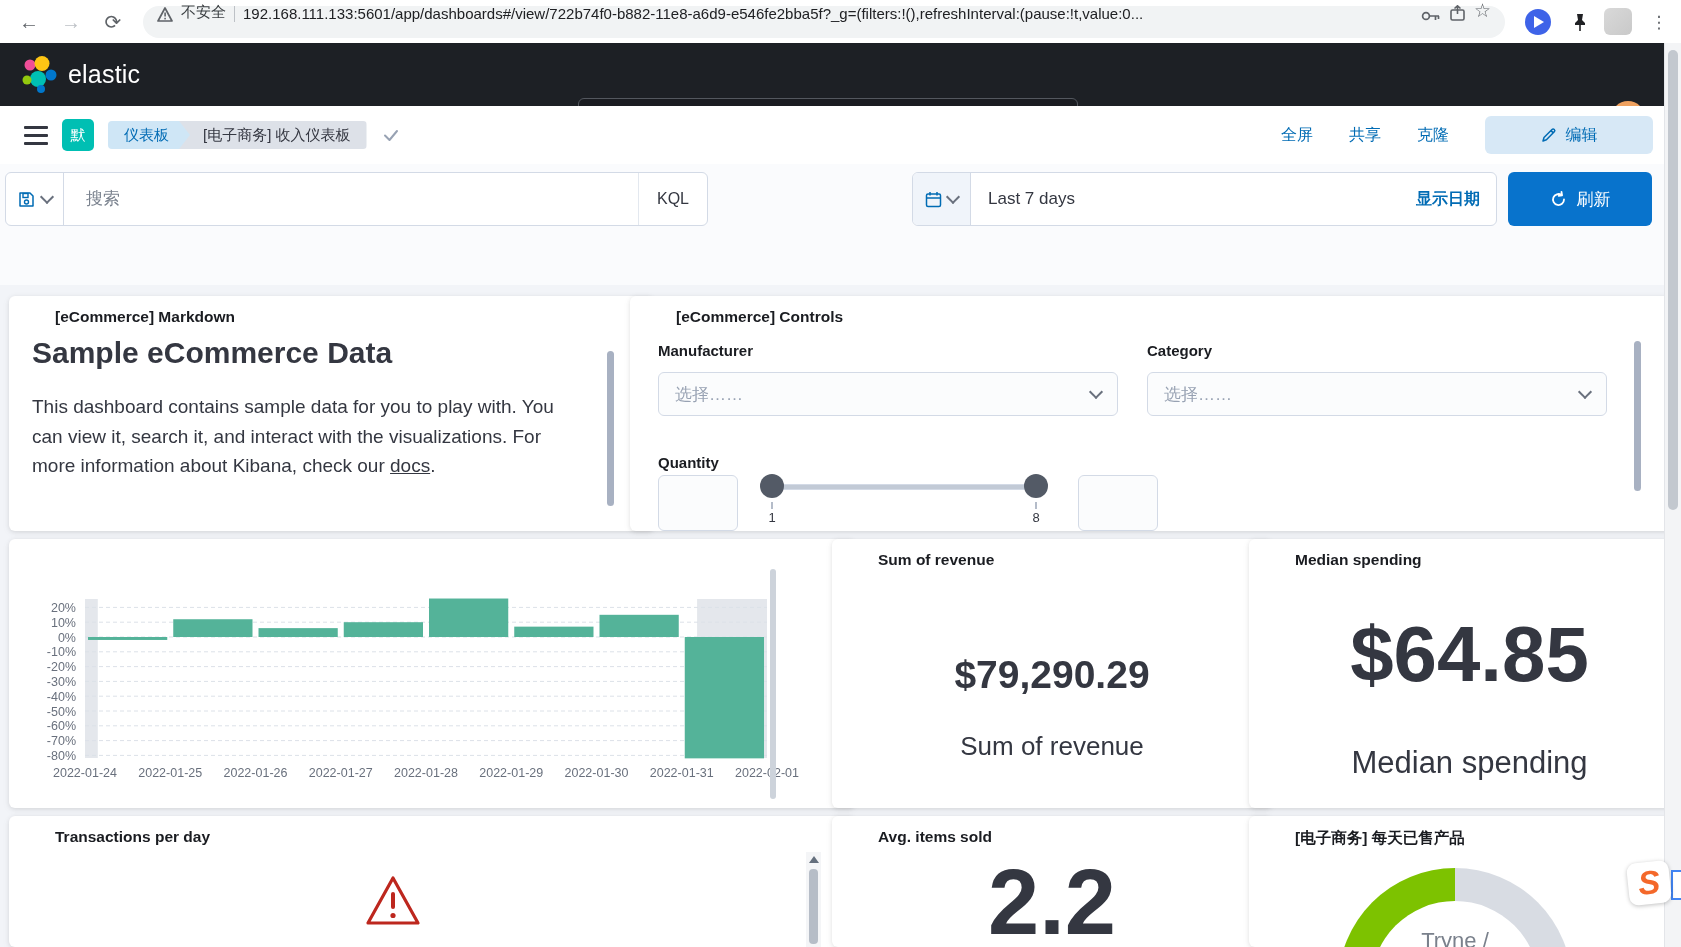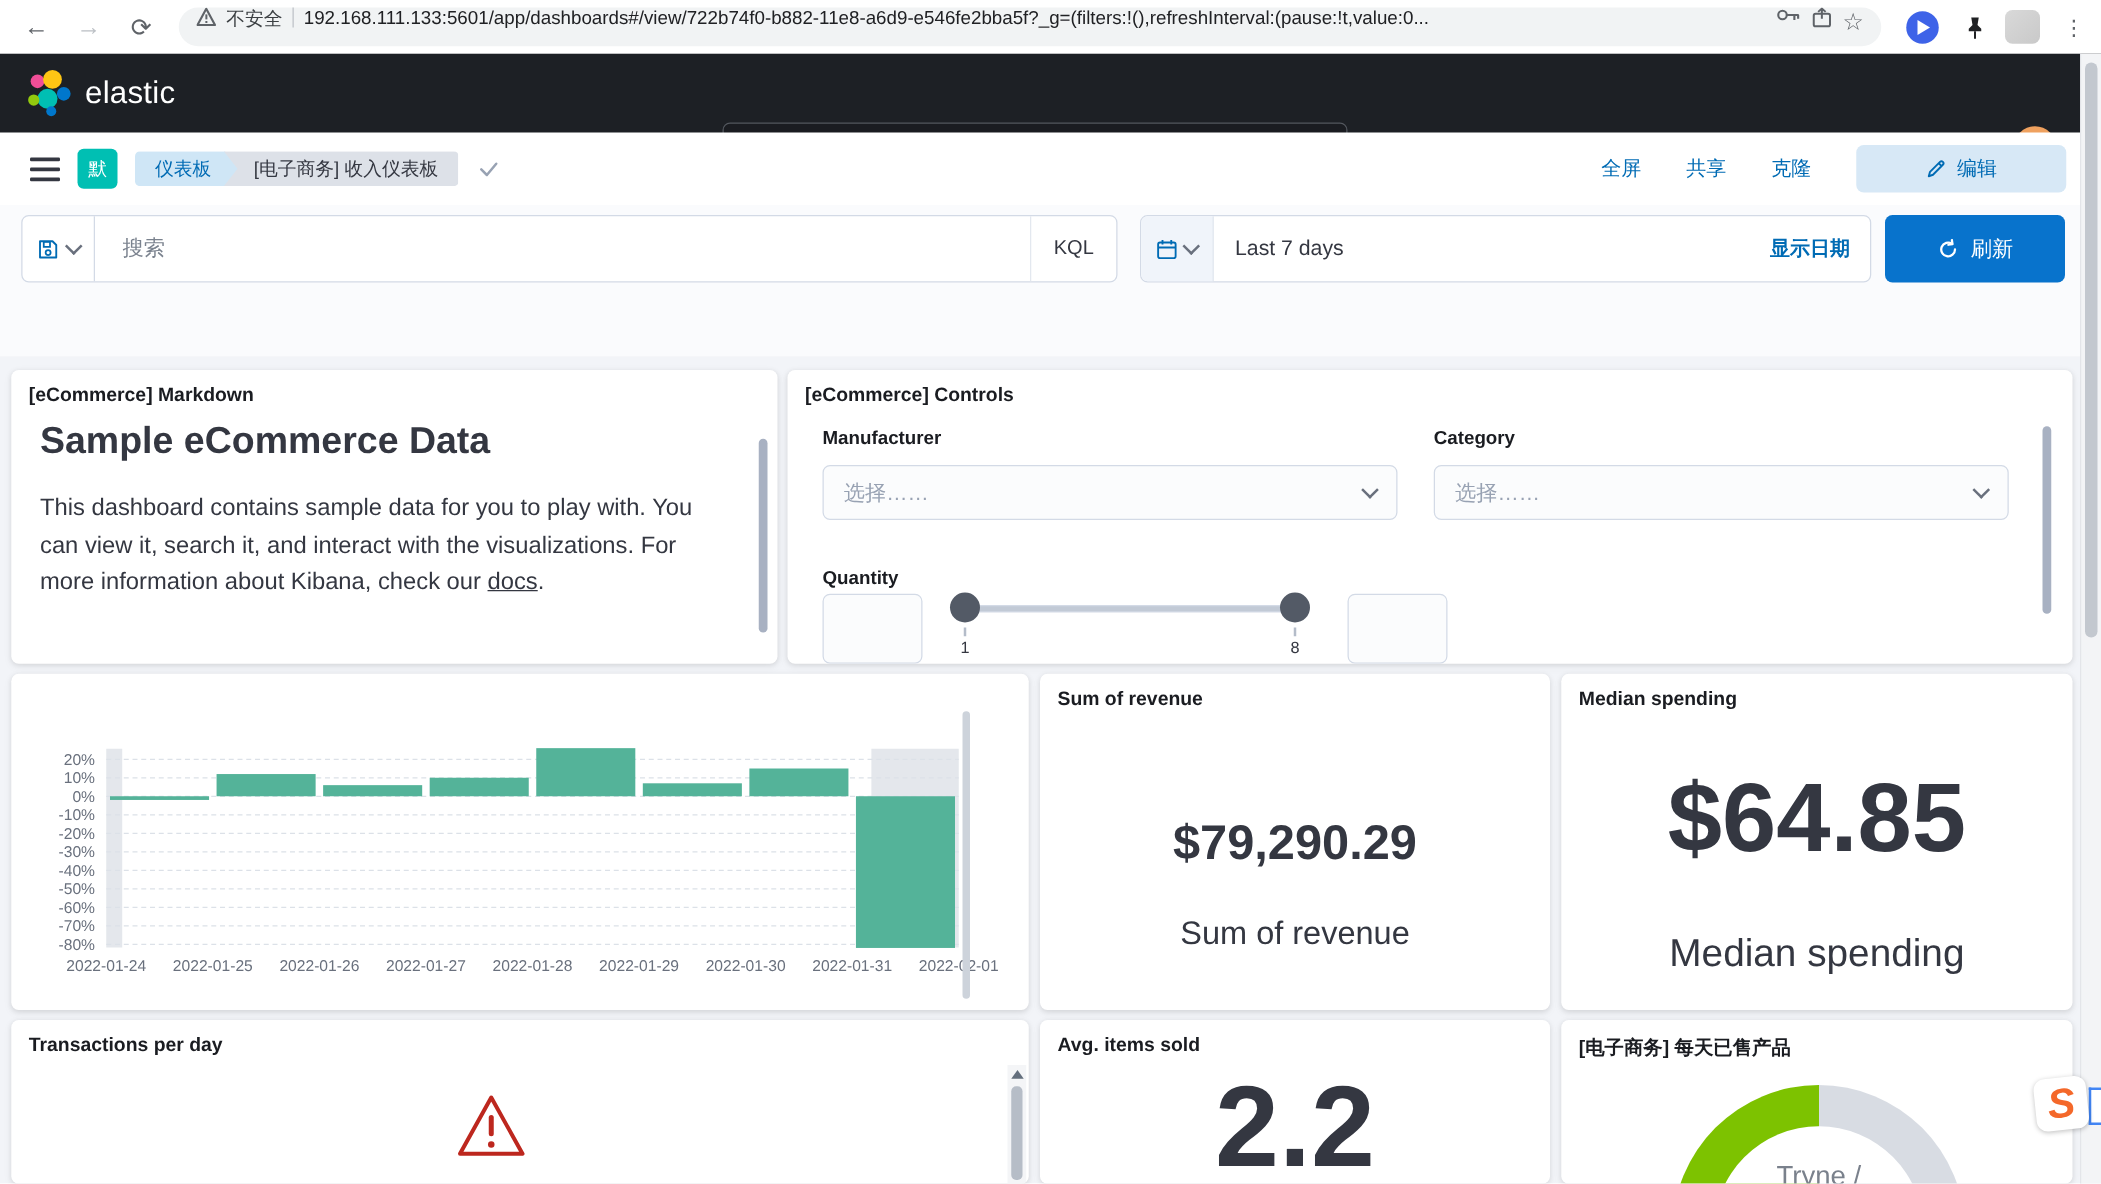--- a/index.html
+++ b/index.html
@@ -4,21 +4,21 @@
 <style>
   html,body{margin:0;padding:0;background:#fff;}
   #app{position:relative;width:1681px;height:947px;overflow:hidden;background:#fff;
        font-family:"Liberation Sans",sans-serif;color:#343741;}
   .abs{position:absolute;}
   
   #browser-bar{left:0;top:0;width:1681px;height:43px;background:#fff;border-bottom:1px solid #DADCE0;}
   .nav-ico{top:7px;width:30px;height:30px;display:flex;align-items:center;justify-content:center;
            font-size:20px;color:#5F6368;border-radius:50%;}
   #url-pill{left:143px;top:6px;width:1362px;height:31px;background:#F1F3F4;border-radius:16px;
-            display:flex;align-items:flex-start;padding:0 14px;box-sizing:border-box;gap:8px;}
+            display:flex;align-items:flex-end;padding:16px 14px;box-sizing:border-box;gap:8px;}
   #url-text{font-size:15px;color:#202124;white-space:nowrap;overflow:hidden;}
   .pill-sep{width:1px;height:16px;background:#BDC1C6;}
   .pill-ico{color:#5F6368;font-size:15px;}
   .ext-ico{top:8px;width:27px;height:27px;display:flex;align-items:center;justify-content:center;}
   
   #el-header{left:0;top:43px;width:1681px;height:73px;background:#1D2025;display:flex;align-items:center;}
   #brand{position:absolute;left:18px;top:0;height:63px;display:flex;align-items:center;gap:10px;}
   #brand-name{color:#fff;font-size:25px;font-weight:400;letter-spacing:.2px;}
   #hdr-search{position:absolute;left:578px;top:55px;width:500px;height:40px;background:#1A1C21;
               border:1px solid #53575E;border-radius:6px;display:flex;align-items:center;padding:0 12px;box-sizing:border-box;gap:9px;}
@@ -38,39 +38,39 @@
   .crumb{height:28px;display:flex;align-items:center;font-size:15px;padding:0 16px;}
   #crumb-root{background:#CFE6F6;color:#006BB4;clip-path:polygon(0 0,calc(100% - 11px) 0,100% 50%,calc(100% - 11px) 100%,0 100%);padding-right:22px;border-radius:4px 0 0 4px;margin-right:-12px;}
   #crumb-cur{background:#DDE1E8;color:#343741;clip-path:polygon(0 0,100% 0,100% 100%,0 100%,11px 50%);padding-left:24px;border-radius:0 4px 4px 0;}
   #tb-right{position:absolute;right:28px;top:0;height:58px;display:flex;align-items:center;gap:36px;}
   .tb-link{color:#006BB4;font-size:16px;cursor:pointer;}
   #edit-btn{width:168px;height:38px;background:#D7E8F6;border-radius:6px;color:#006BB4;font-size:16px;
             display:flex;align-items:center;justify-content:center;gap:9px;cursor:pointer;}
   
   #query-area{left:0;top:164px;width:1681px;height:121px;background:#FAFBFD;}
   .qbox{position:absolute;top:8px;height:54px;background:#fff;border:1px solid #D3DAE6;border-radius:6px;box-sizing:border-box;display:flex;align-items:center;}
-  #search-unit{left:17px;width:877px;}
+  #search-unit{left:5px;width:703px;}
   #save-group{width:57px;height:100%;display:flex;align-items:center;justify-content:center;gap:7px;border-right:1px solid #D3DAE6;cursor:pointer;}
   #query-input{flex:1;border:none;outline:none;font-size:17px;padding:0 0 0 22px;font-family:inherit;color:#343741;}
   #query-input::placeholder{color:#7A828E;}
   #kql-btn{padding:0 18px;font-size:16px;color:#343741;border-left:1px solid #E3E8EF;height:100%;display:flex;align-items:center;cursor:pointer;}
   #date-unit{left:912px;width:585px;}
   #cal-group{width:57px;height:100%;background:#F0F4FA;border-right:1px solid #D3DAE6;border-radius:5px 0 0 5px;
              display:flex;align-items:center;justify-content:center;gap:6px;cursor:pointer;}
   #time-range{flex:1;font-size:17px;color:#343741;padding-left:17px;cursor:pointer;}
   #show-dates{color:#006BB4;font-size:16px;padding-right:16px;cursor:pointer;font-weight:bold;}
   #refresh-btn{left:1508px;width:144px;background:#0873CC;border:none;color:#fff;justify-content:center;gap:10px;font-size:17px;cursor:pointer;border-radius:6px;}
   .chev{width:8px;height:8px;border-right:2px solid #69707D;border-bottom:2px solid #69707D;transform:rotate(45deg);display:inline-block;margin-top:-4px;}
   #filter-row{position:absolute;left:0;top:232px;width:900px;height:40px;display:flex;align-items:center;}
   #filter-ico{position:absolute;left:47px;}
   #filter-dash{position:absolute;left:83px;color:#98A2B3;font-size:15px;top:8px;}
   #add-filter{position:absolute;left:123px;color:#006BB4;font-size:17px;cursor:pointer;top:7px;}
   
   #dash{left:0;top:285px;width:1681px;height:662px;background:#F2F4F8;}
-  .panel{position:absolute;background:#fff;border-radius:6px;box-shadow:0 1px 4px rgba(0,0,0,.09),0 2px 8px rgba(0,0,0,.05);overflow:hidden;}
+  .panel{position:absolute;background:#fff;border-radius:6px;box-shadow:0 1px 4px rgba(0,0,0,.09),0 2px 8px rgba(0,0,0,.05);overflow:hidden;padding-left:32px;}
   .ptitle{font-size:15.5px;font-weight:700;color:#1A1C21;padding:12px 14px 0 14px;}
   #p-markdown{left:9px;top:11px;width:613px;height:235px;}
   #md-h1{position:absolute;left:23px;top:40px;font-size:30px;font-weight:700;color:#343741;}
   #md-body{position:absolute;left:23px;top:96px;width:552px;font-size:19px;line-height:1.56;color:#343741;}
   #md-body a{color:#343741;text-decoration:underline;cursor:pointer;}
   .vscroll{position:absolute;border-radius:4px;background:#A8B1C2;}
   #p-controls{left:630px;top:11px;width:1028px;height:235px;}
   .ctl-label{position:absolute;font-size:15px;font-weight:600;color:#1A1C21;}
   .ctl-select{position:absolute;height:44px;border:1px solid #D3DAE6;border-radius:6px;background:#FBFCFD;
               display:flex;align-items:center;justify-content:space-between;padding:0 16px;box-sizing:border-box;cursor:pointer;}

